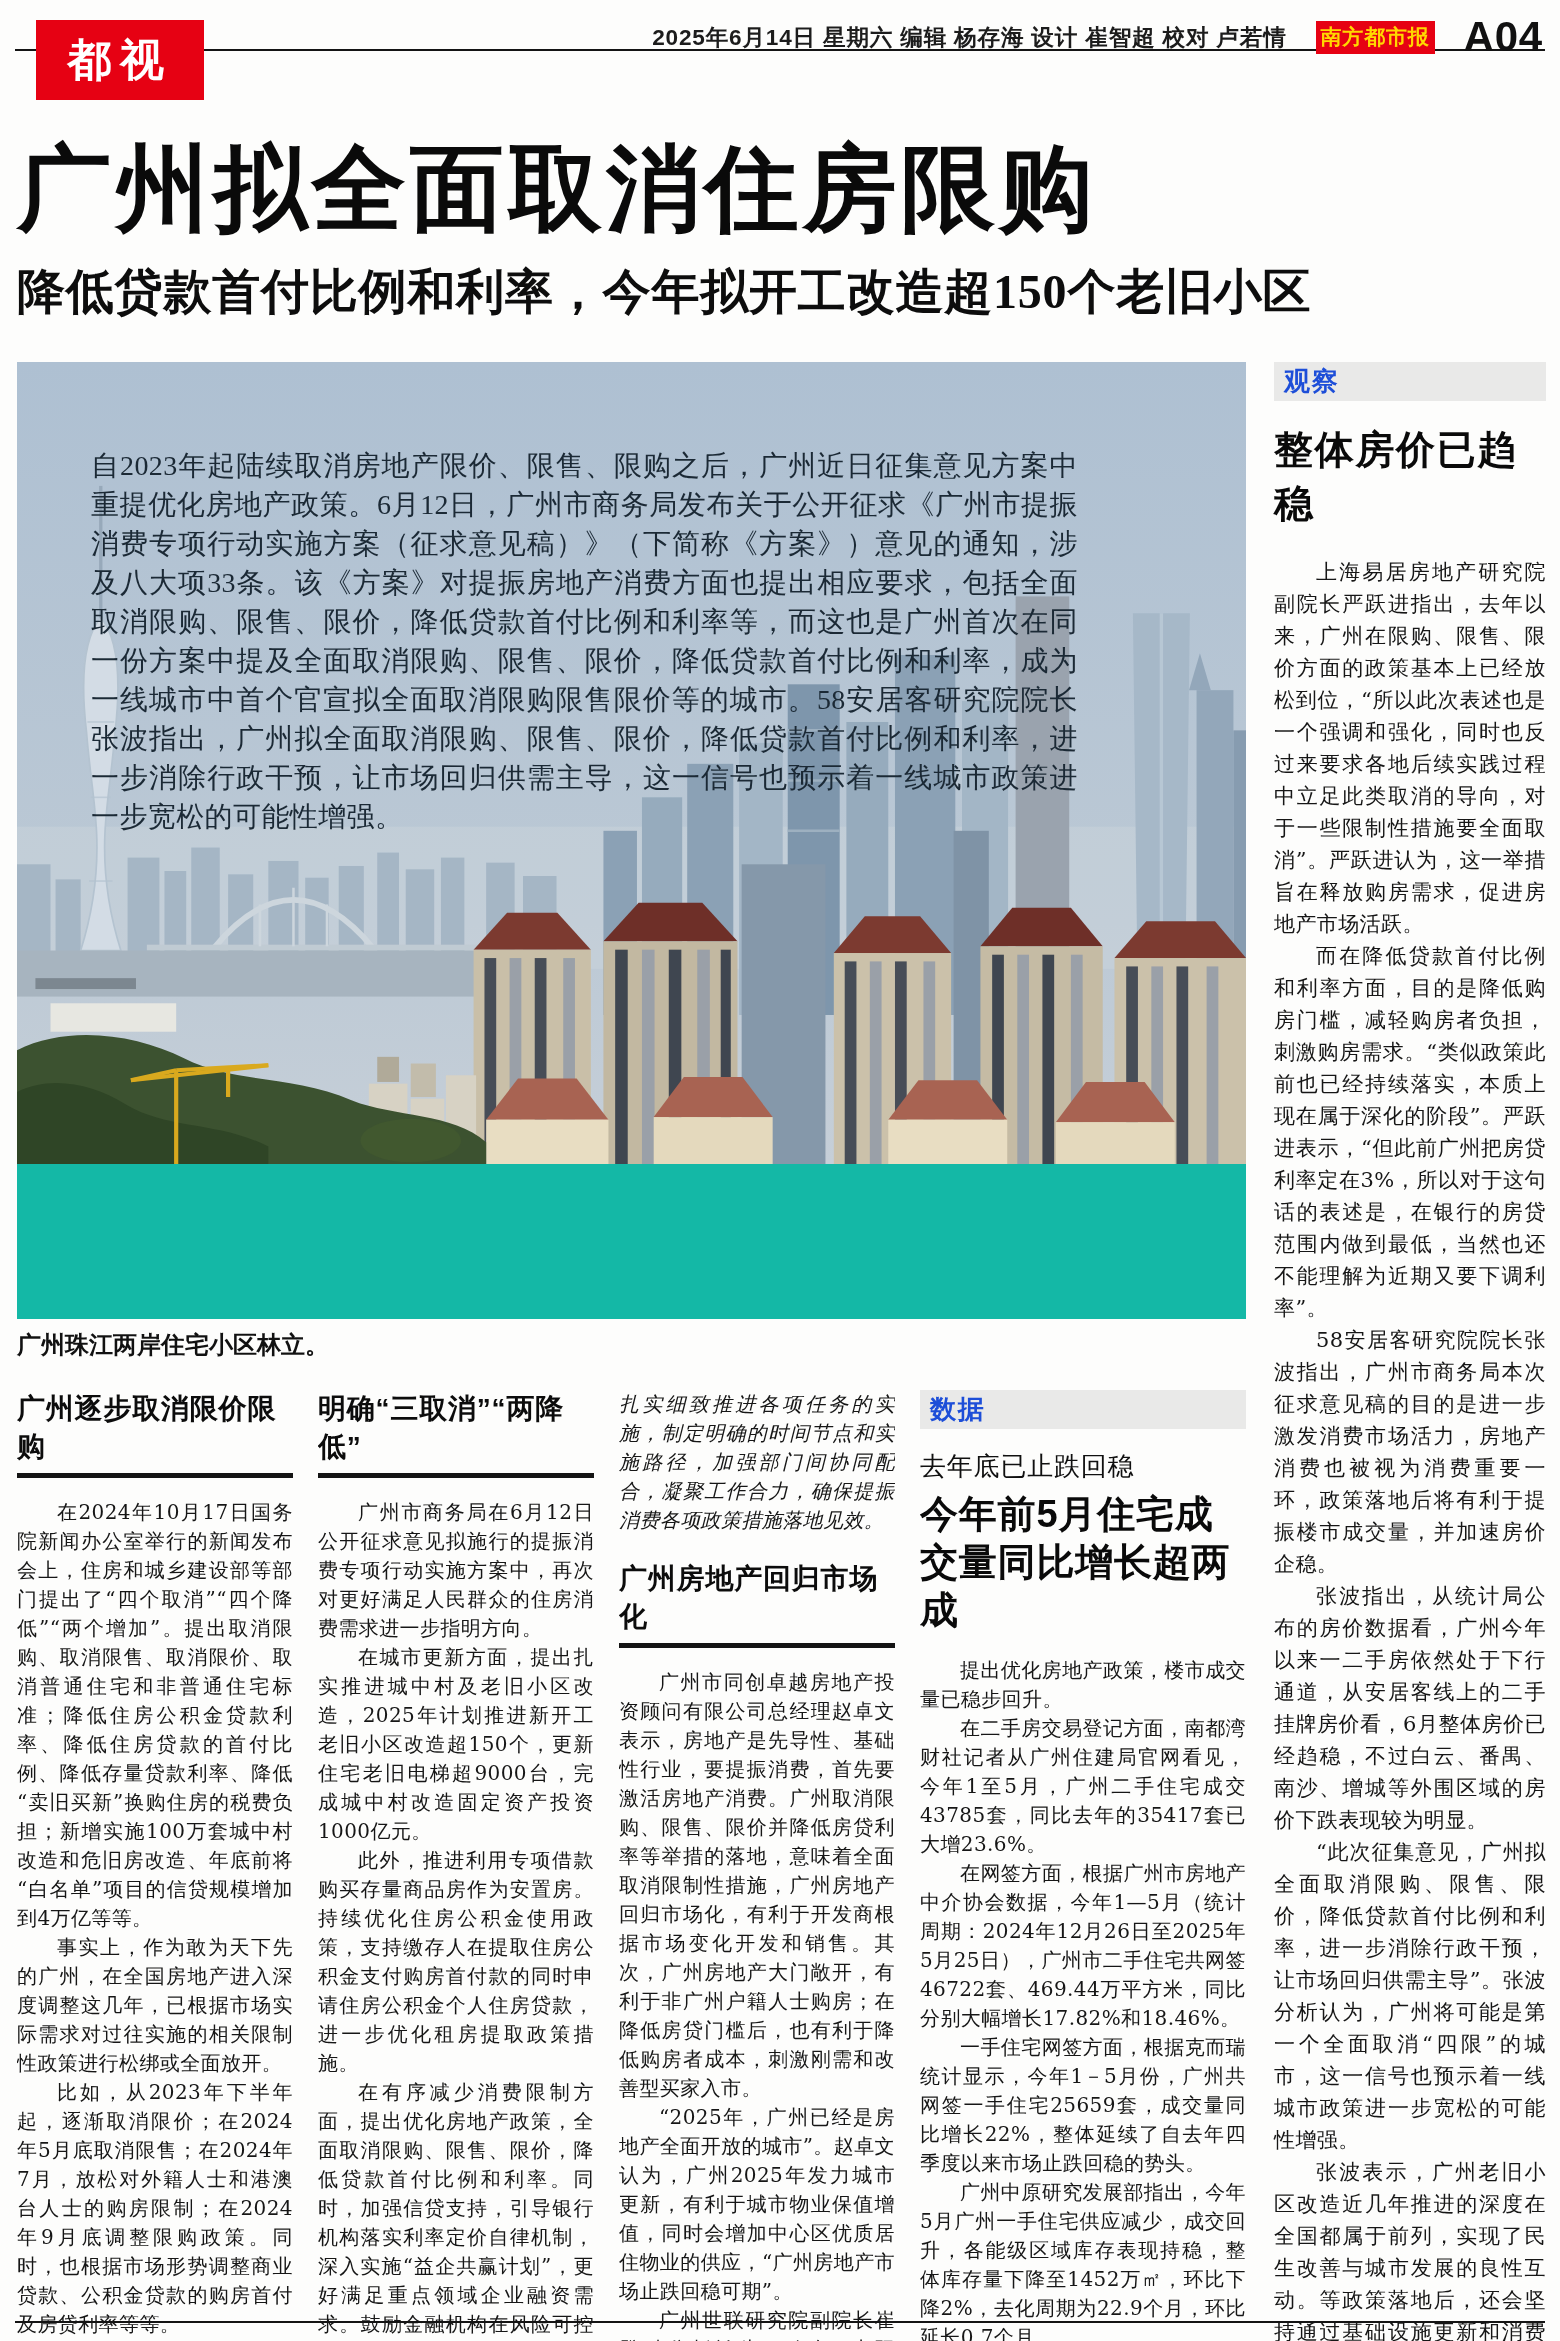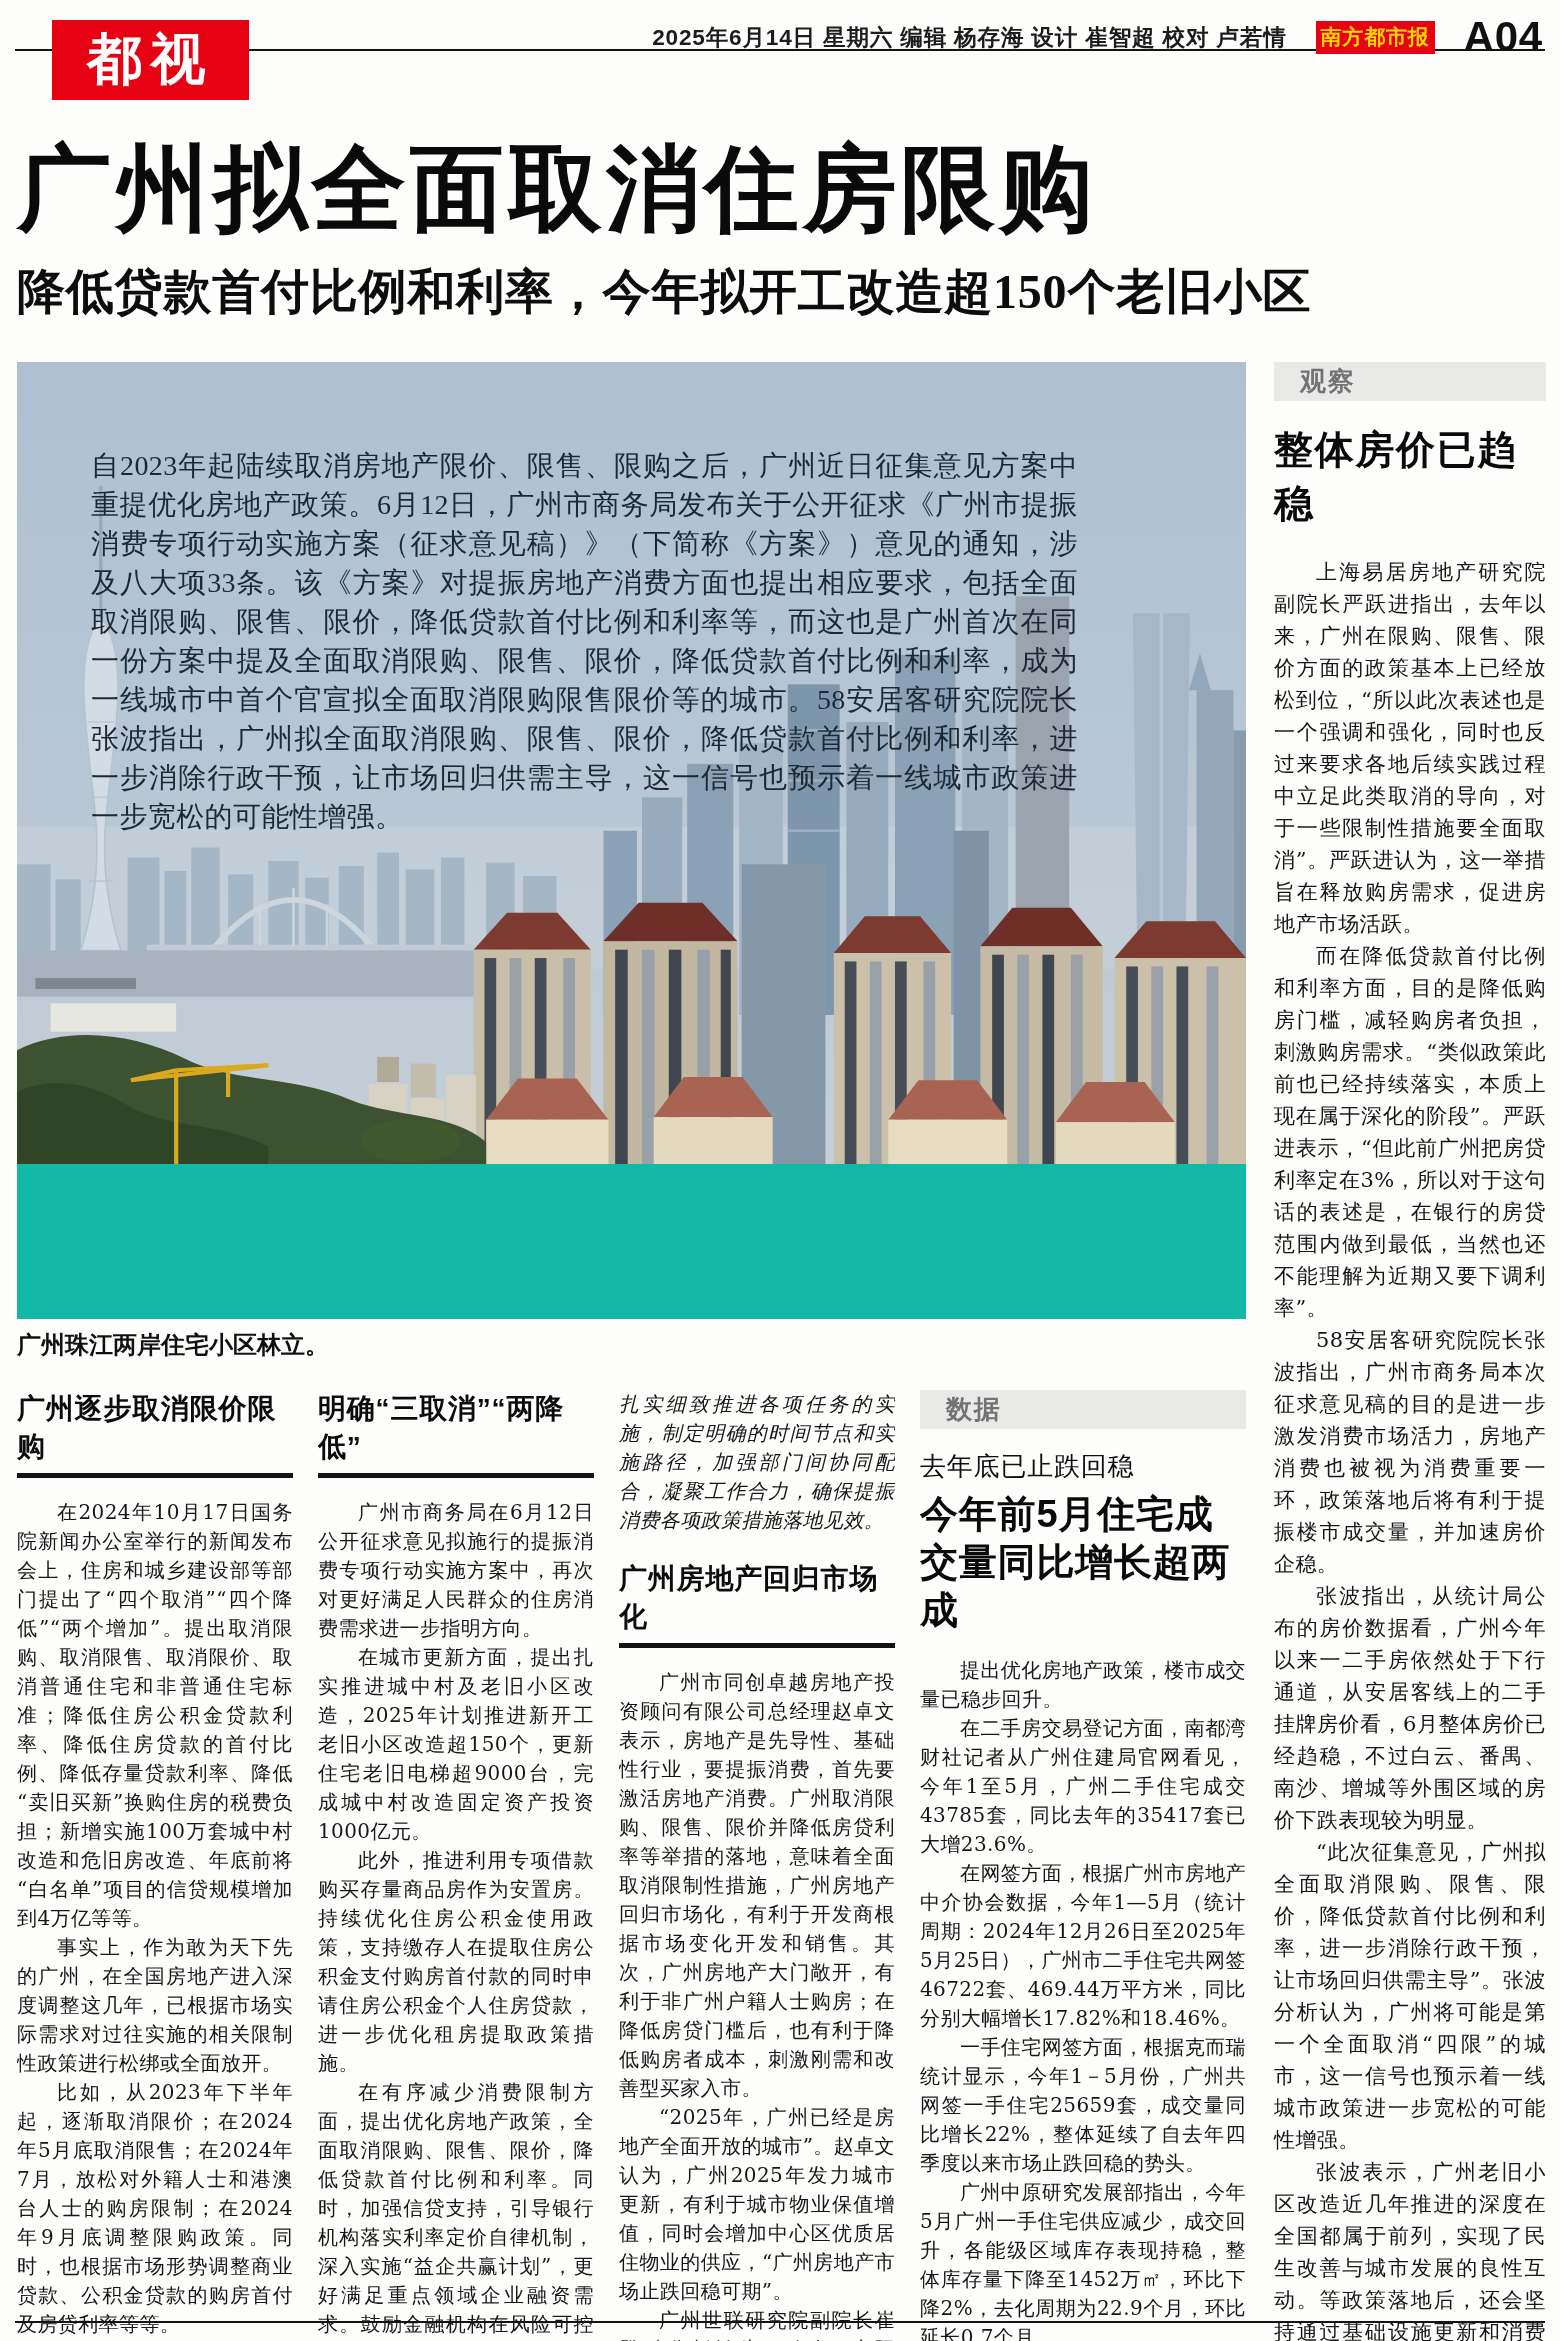--- a/index.html
+++ b/index.html
@@ -7,23 +7,23 @@
     width:1560px;height:2342px;position:relative;overflow:hidden;
     background:#fdfdfc;color:#111;
     font-family:"Liberation Sans","DejaVu Sans",sans-serif;
   }
   .page{position:absolute;inset:0;}
 
   
   .header{position:absolute;left:0;top:0;width:100%;height:126px;}
   .header-rule{position:absolute;left:15px;right:15px;top:49px;border-top:2.5px solid #141414;}
   .badge{
-    position:absolute;left:52px;top:20px;width:197px;height:80px;
+    position:absolute;left:36px;top:20px;width:168px;height:80px;
     background:#e60113;color:#fff;display:flex;align-items:center;justify-content:center;
-    font-size:55px;font-weight:900;letter-spacing:8.4px;
+    font-size:44px;font-weight:900;letter-spacing:8.4px;
   }
   .header-right{
     position:absolute;right:17px;top:13.4px;display:flex;align-items:center;gap:29px;
   }
   .dateline{font-size:22.6px;font-weight:600;color:#1c1c1c;letter-spacing:0.8px;}
   .masthead{
     background:#e60113;color:#ffd800;font-weight:900;font-size:21px;
     padding:2.5px 5px;letter-spacing:0.8px;text-align:right;
   }
   .pageno{font-size:42px;font-weight:900;letter-spacing:0.8px;}
@@ -64,21 +64,21 @@
   }
   .col-head.mid{margin-top:25px;}
   .bodytext p{
     margin:0;font-family:"DejaVu Serif","Liberation Serif",serif;
     font-size:20px;line-height:29px;text-align:justify;text-indent:2em;
     color:#161616;letter-spacing:0.4px;
   }
   .bodytext p.noindent{text-indent:0;font-style:italic;}
   .label-bar{
     background:#e9e9e8;height:39px;display:flex;align-items:center;
-    padding-left:26px;font-size:26px;font-weight:800;letter-spacing:1.7px;color:#737373;
+    padding-left:10px;font-size:26px;font-weight:800;letter-spacing:1.7px;color:#1d4ed8;
   }
   .kicker{margin-top:20px;font-size:26px;font-weight:500;color:#101010;letter-spacing:0.8px;}
   .data-head{
     margin-top:6.7px;font-size:38px;line-height:48px;font-weight:900;color:#0a0a0a;
     letter-spacing:0.8px;margin-bottom:22px;
   }
 
   
   .sidebar .label-bar{margin-bottom:22px;}
   .side-head{font-size:39px;font-weight:900;letter-spacing:1.7px;color:#0a0a0a;margin:0 0 25px 0;}

